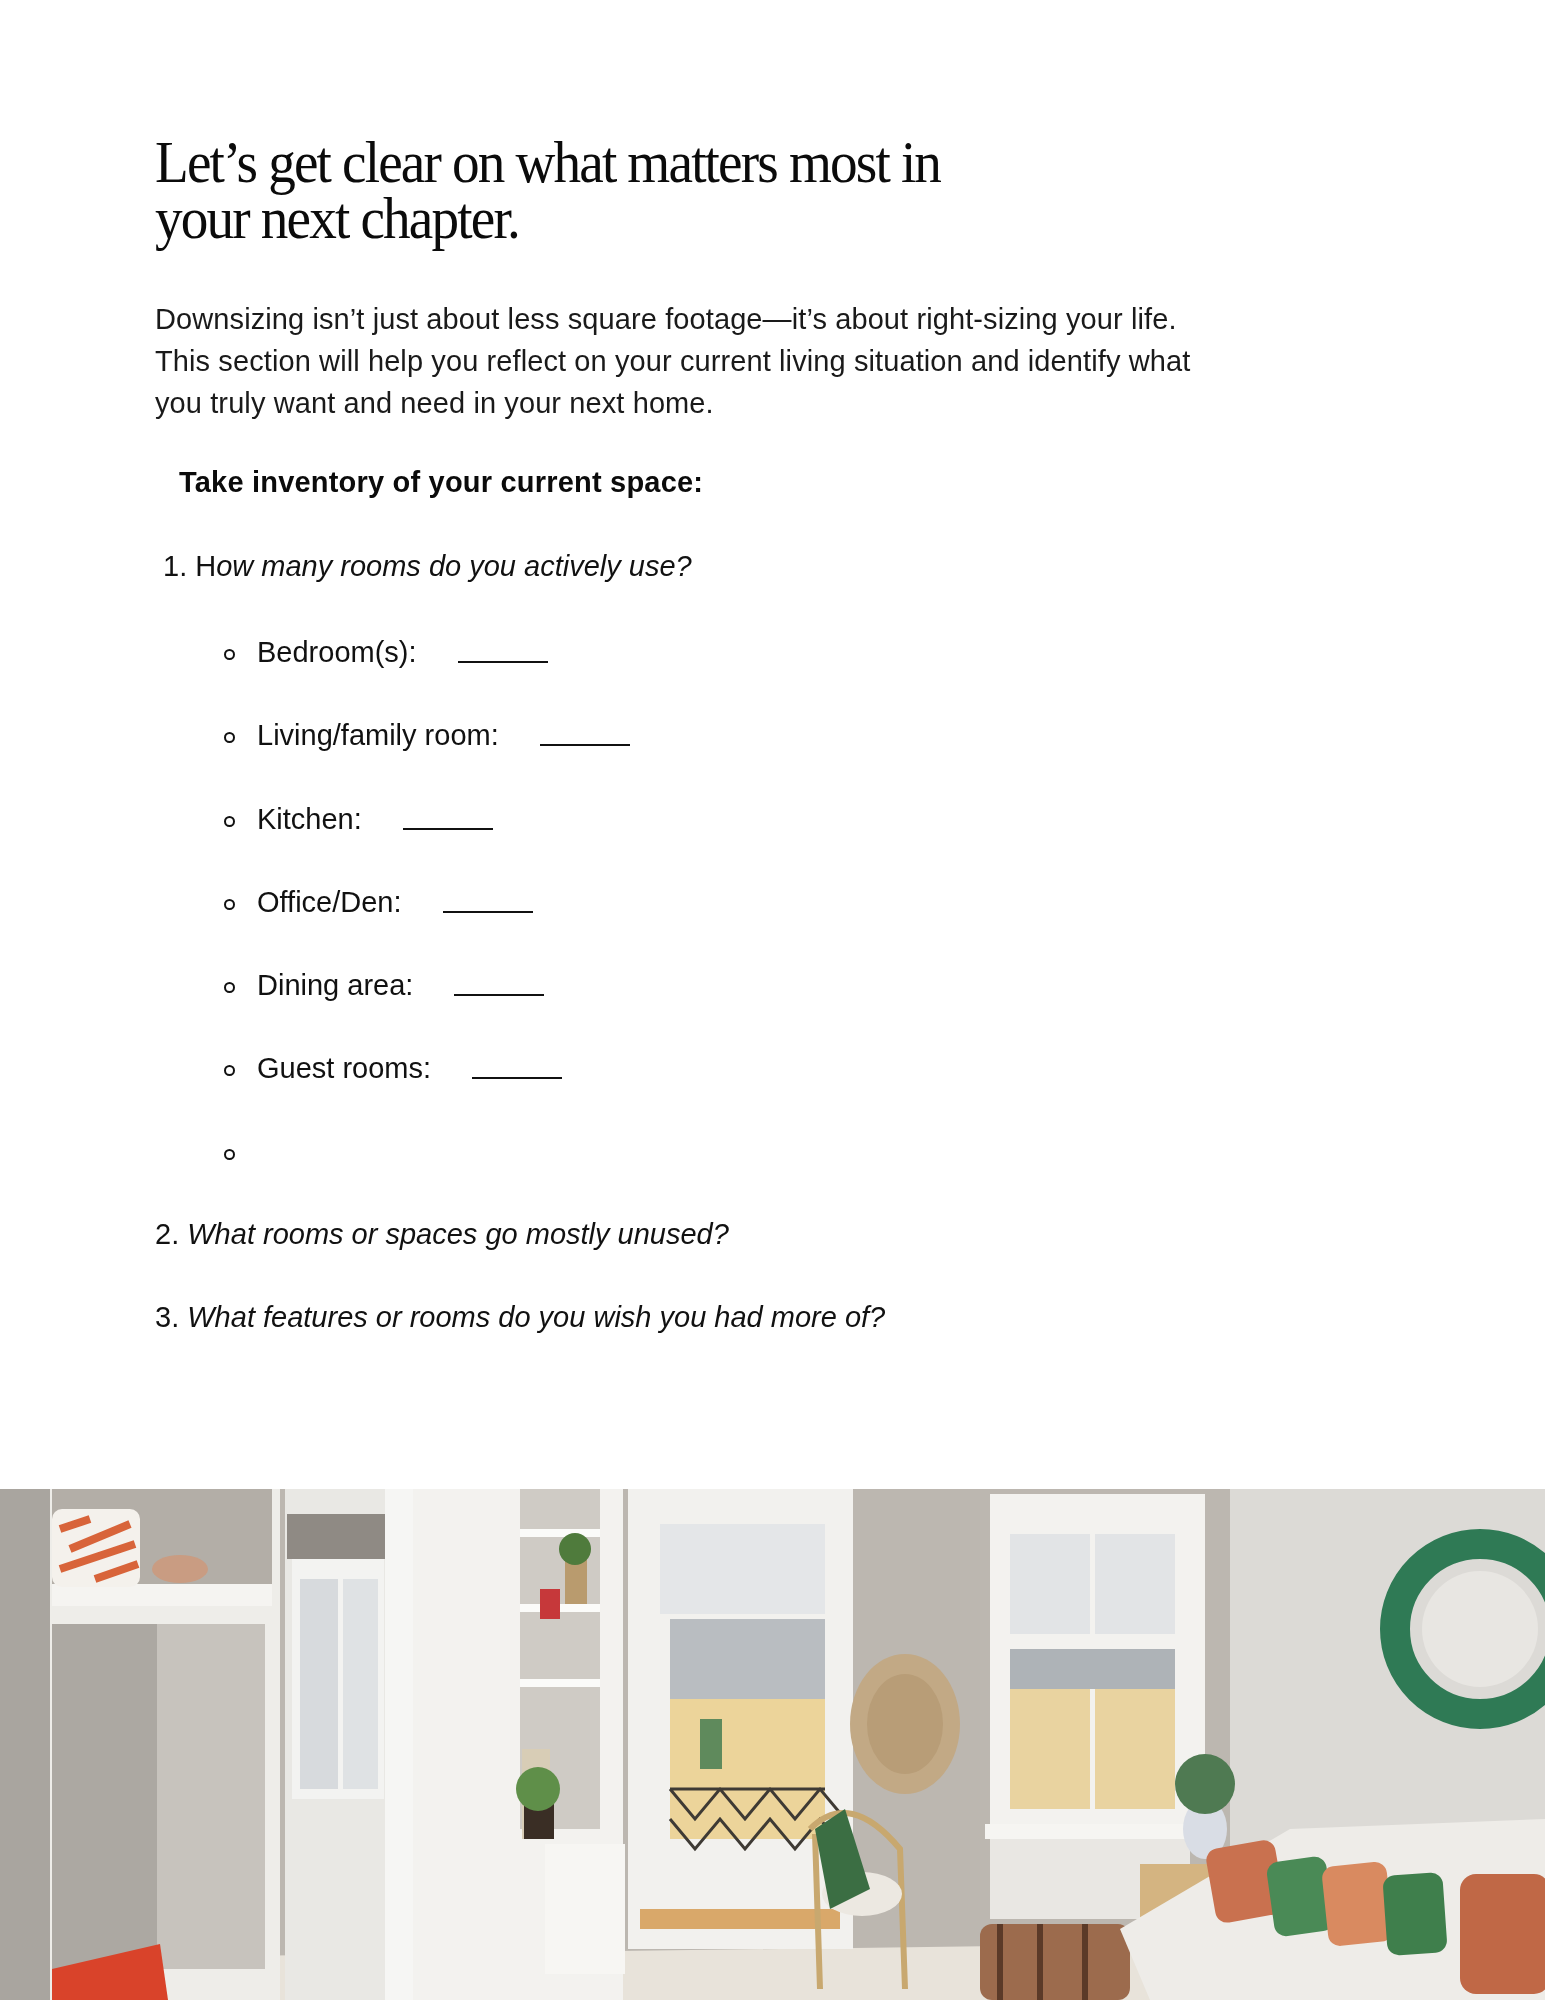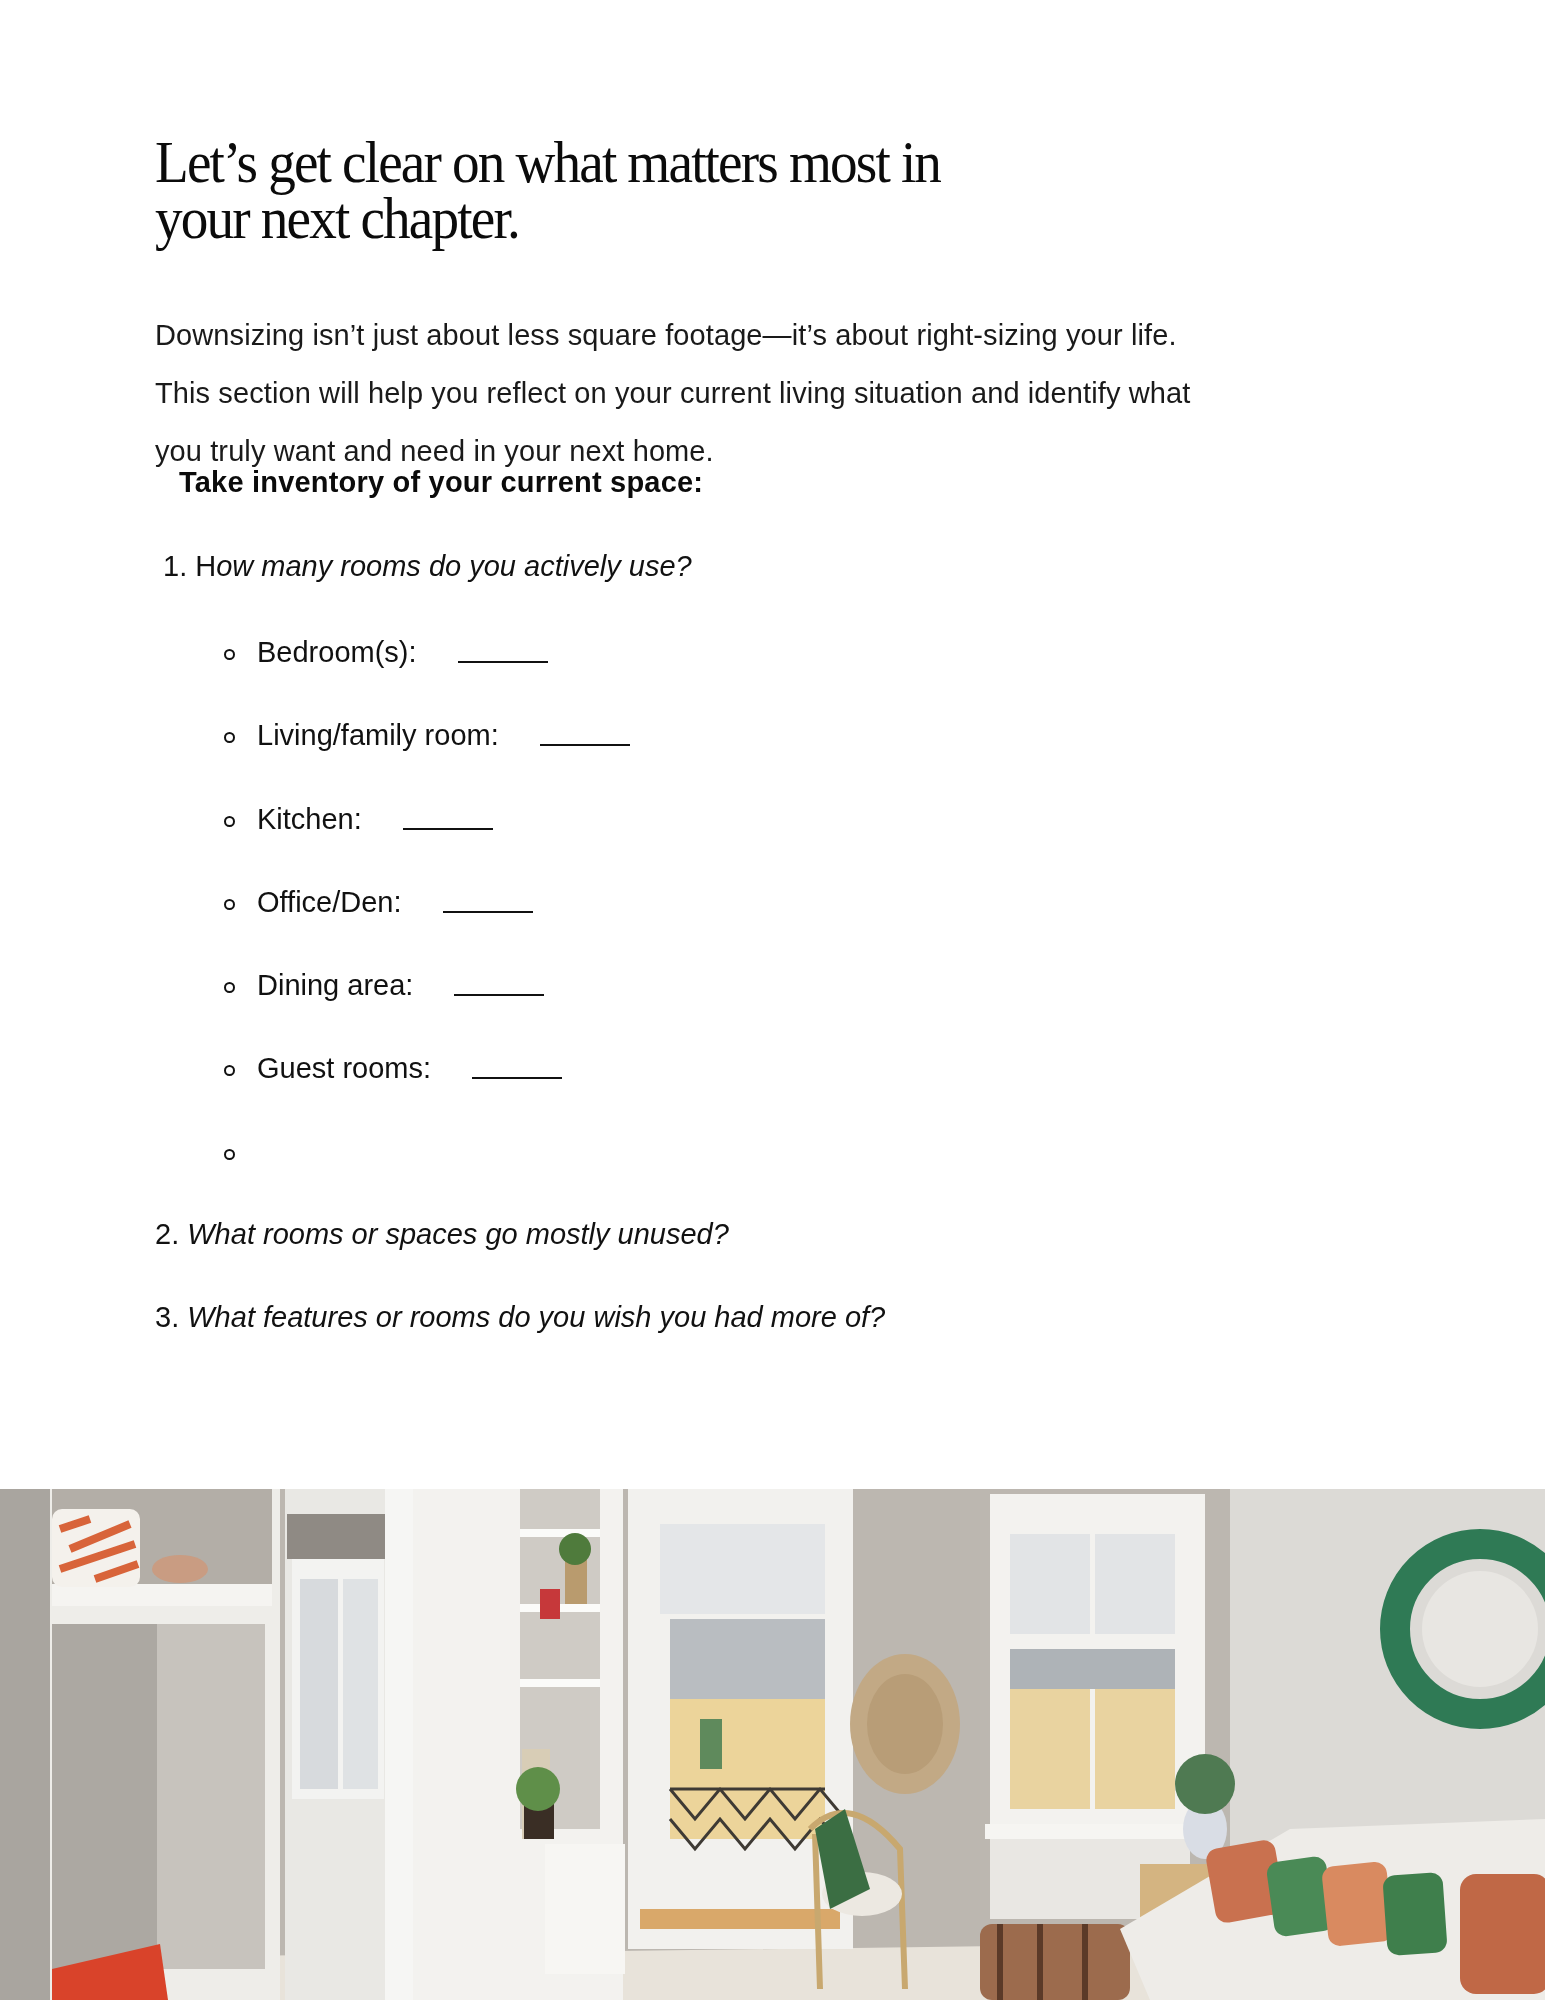--- a/index.html
+++ b/index.html
@@ -15,21 +15,21 @@
       font-weight: normal; color: #0b0b0b;
       transform: scaleX(0.92); transform-origin: left top;
     }
     .title span { display: block; }
 
     .intro {
       position: absolute; left: 155px; top: 298px; width: 1260px;
       font-size: 29px; line-height: 42px; color: #1a1a1a;
       letter-spacing: 0.1px;
     }
-    .intro span { display: block; white-space: nowrap; margin-top: 16px; }
+    .intro span { display: block; white-space: nowrap; }
 
     .section-heading {
       position: absolute; left: 155px; top: 466px;
       font-size: 29px; font-weight: bold; color: #0b0b0b; letter-spacing: 0.2px; margin-left: 24px;
     }
 
     .q { position: absolute; font-size: 29px; color: #111; white-space: nowrap; }
     .q .num { font-style: normal; }
     .q .up { font-style: normal; }
     .q .it { font-style: italic; margin-top: 40px; }

